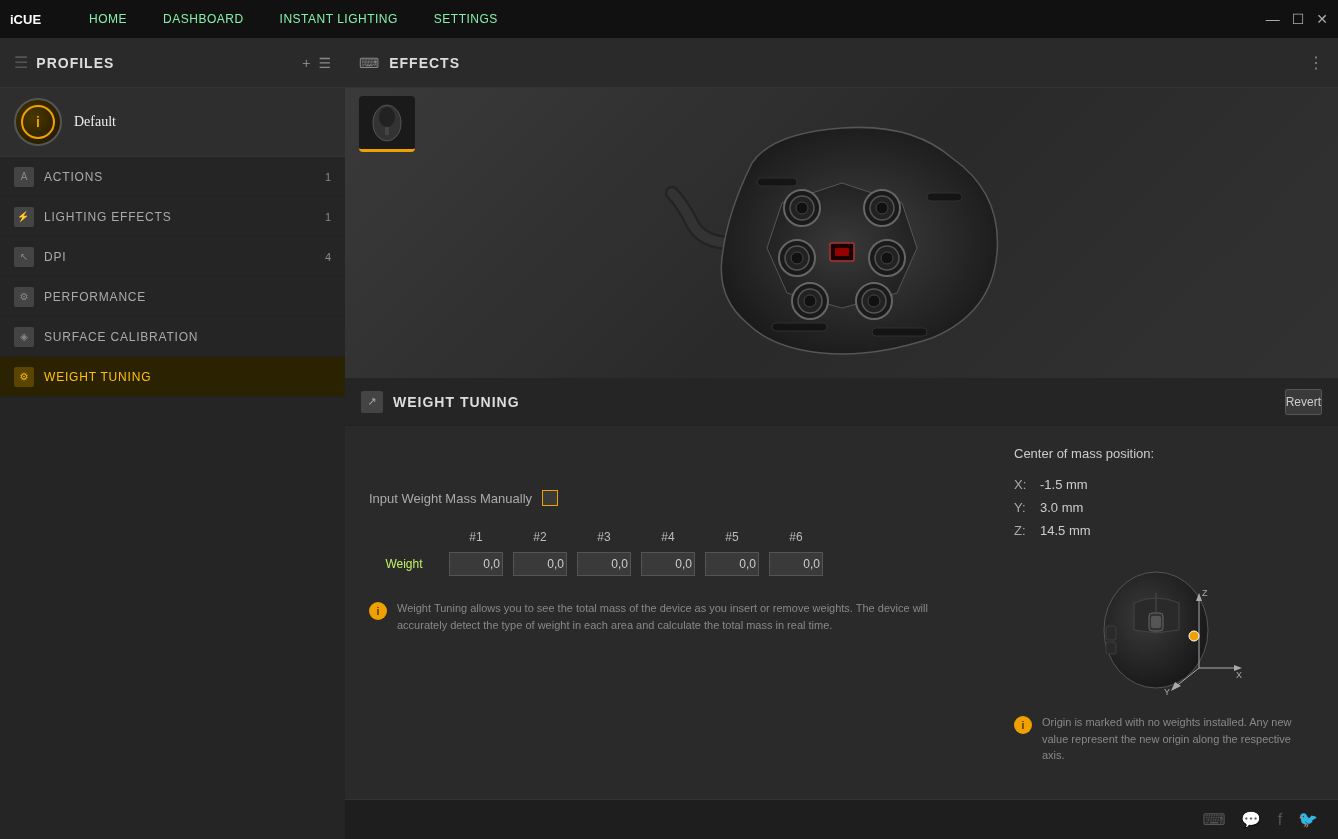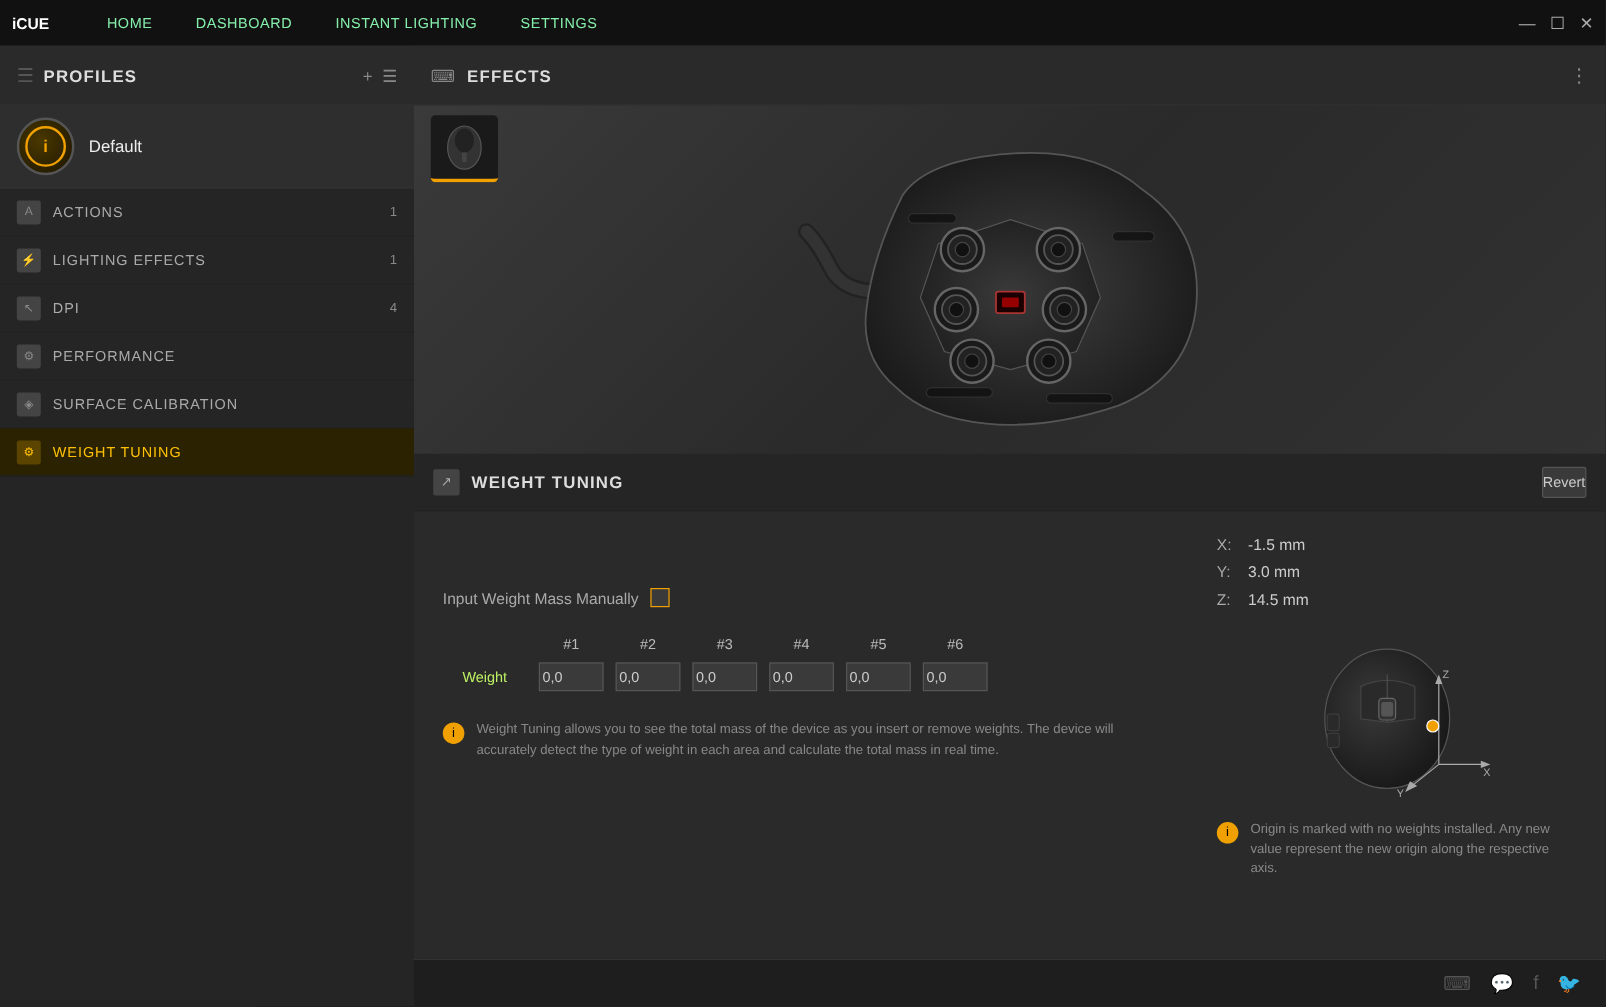--- a/index.html
+++ b/index.html
@@ -126,20 +126,21 @@
     .profile-logo::after {
       content: 'i';
       position: absolute;
       font-size: 14px;
       font-weight: bold;
       color: #f0a000;
     }
     .profile-name {
       color: #eee;
       font-size: 14px;
+      font-family: Liberation Serif, serif;
     }
 
     .menu-section {
       flex: 1;
     }
     .menu-item {
       display: flex;
       align-items: center;
       height: 40px;
       padding: 0 14px;
@@ -343,21 +344,21 @@
       width: 70px;
       text-align: center;
       color: #bef264;
       font-size: 12px;
     }
     .weight-input {
       width: 54px;
       background: #3a3a3a;
       border: 1px solid #555;
       color: #ccc;
-      text-align: left;
+      text-align: right;
       font-size: 12px;
       padding: 4px 2px;
       outline: none;
     }
 
     .total-row {
       display: flex;
       align-items: center;
       gap: 10px;
       margin-top: 4px;
@@ -666,20 +667,21 @@
             </div>
           </div>
 
           <div class="info-box">
             <div class="info-icon">i</div>
             <span class="info-text">Weight Tuning allows you to see the total mass of the device as you insert or remove weights. The device will accurately detect the type of weight in each area and calculate the total mass in real time.</span>
           </div>
         </div>
 
         <div class="right-panel">
+          <div class="com-title">Center of mass position:</div>
           <div class="com-values">
             <div class="com-row">
               <span class="com-axis">X:</span>
               <span class="com-val">-1.5 mm</span>
             </div>
             <div class="com-row">
               <span class="com-axis">Y:</span>
               <span class="com-val">3.0 mm</span>
             </div>
             <div class="com-row">

